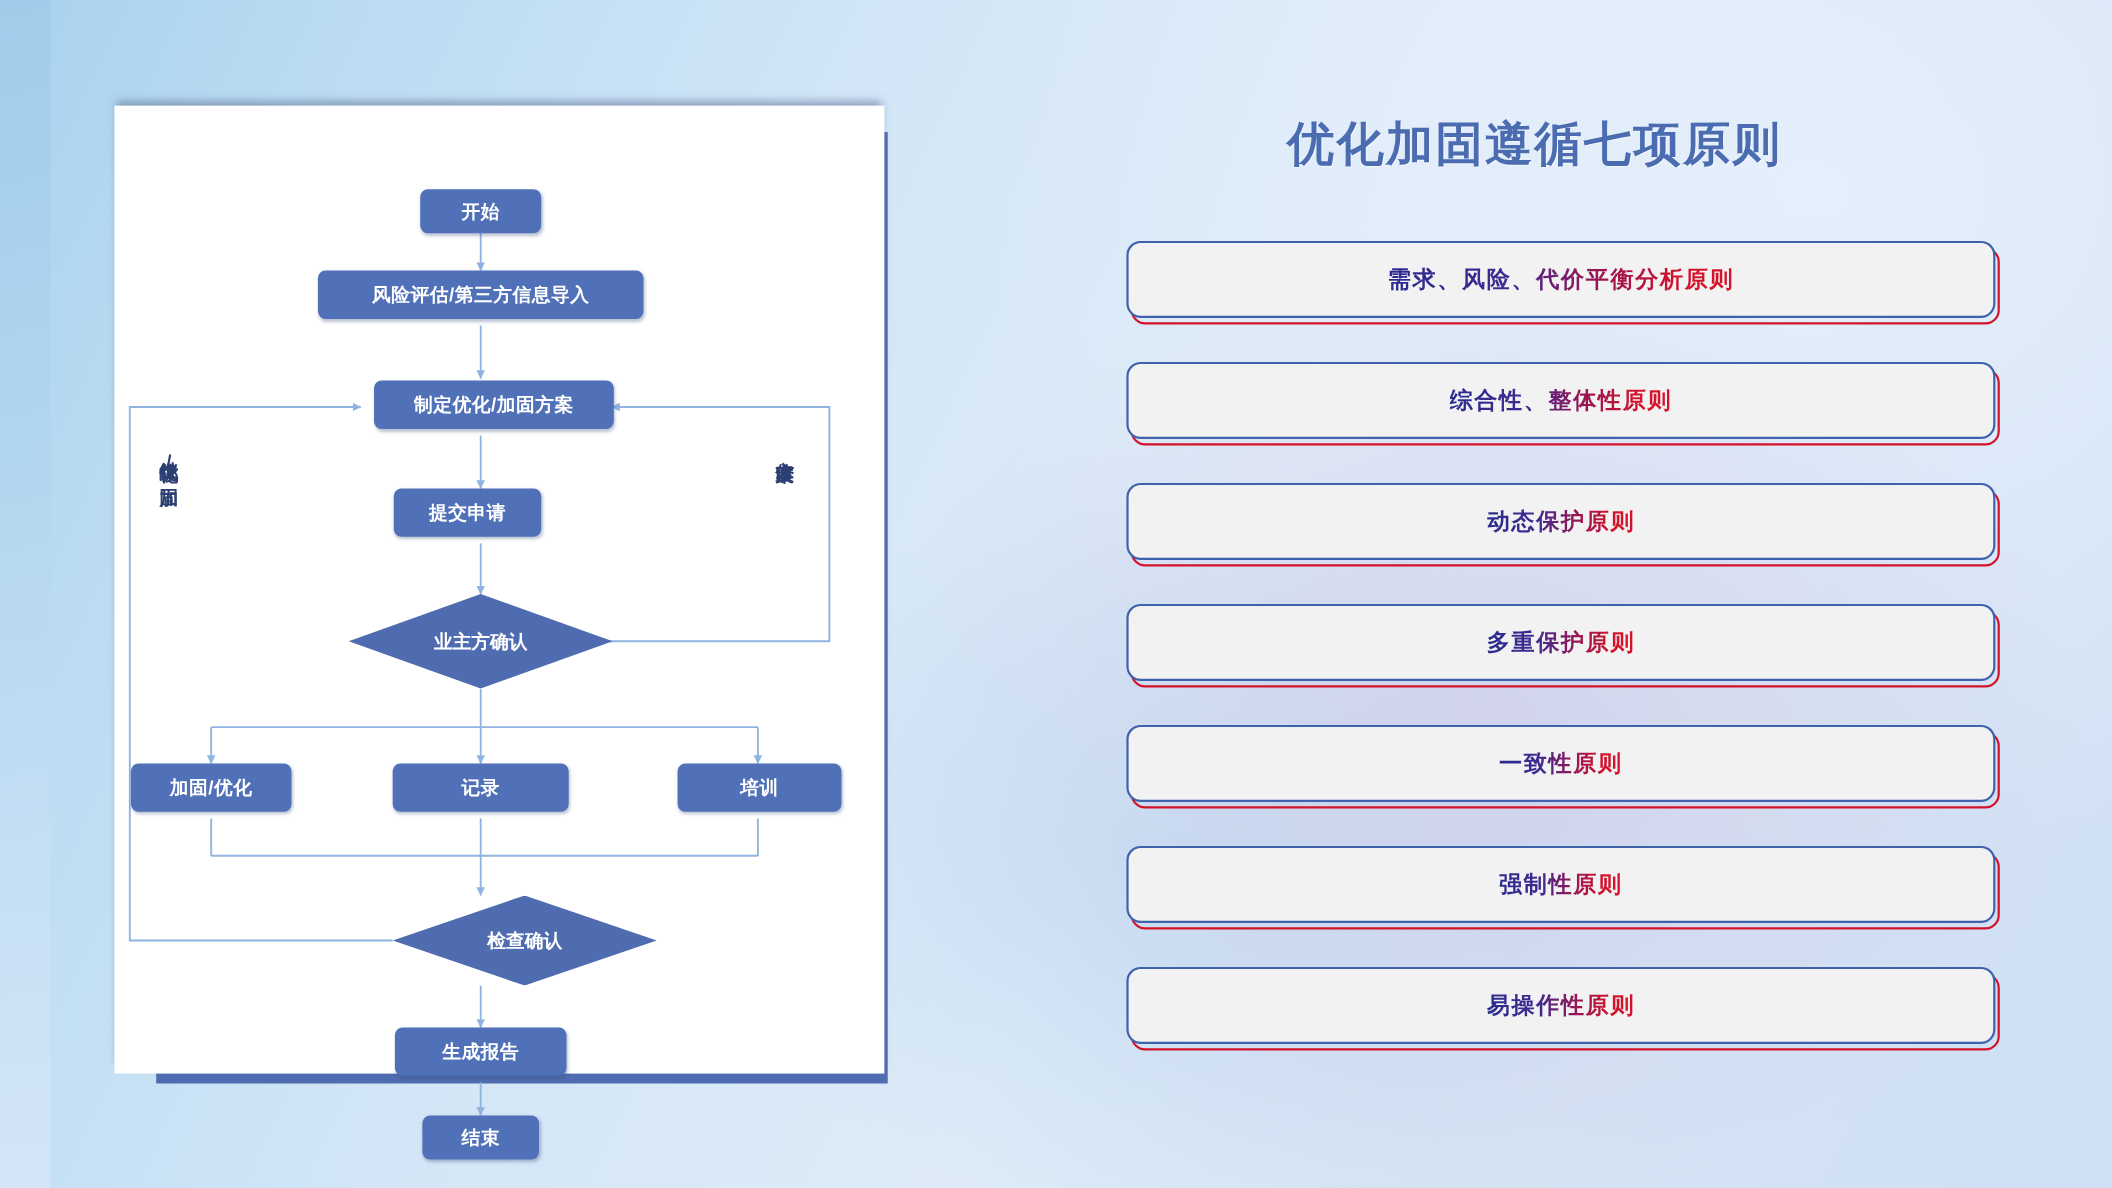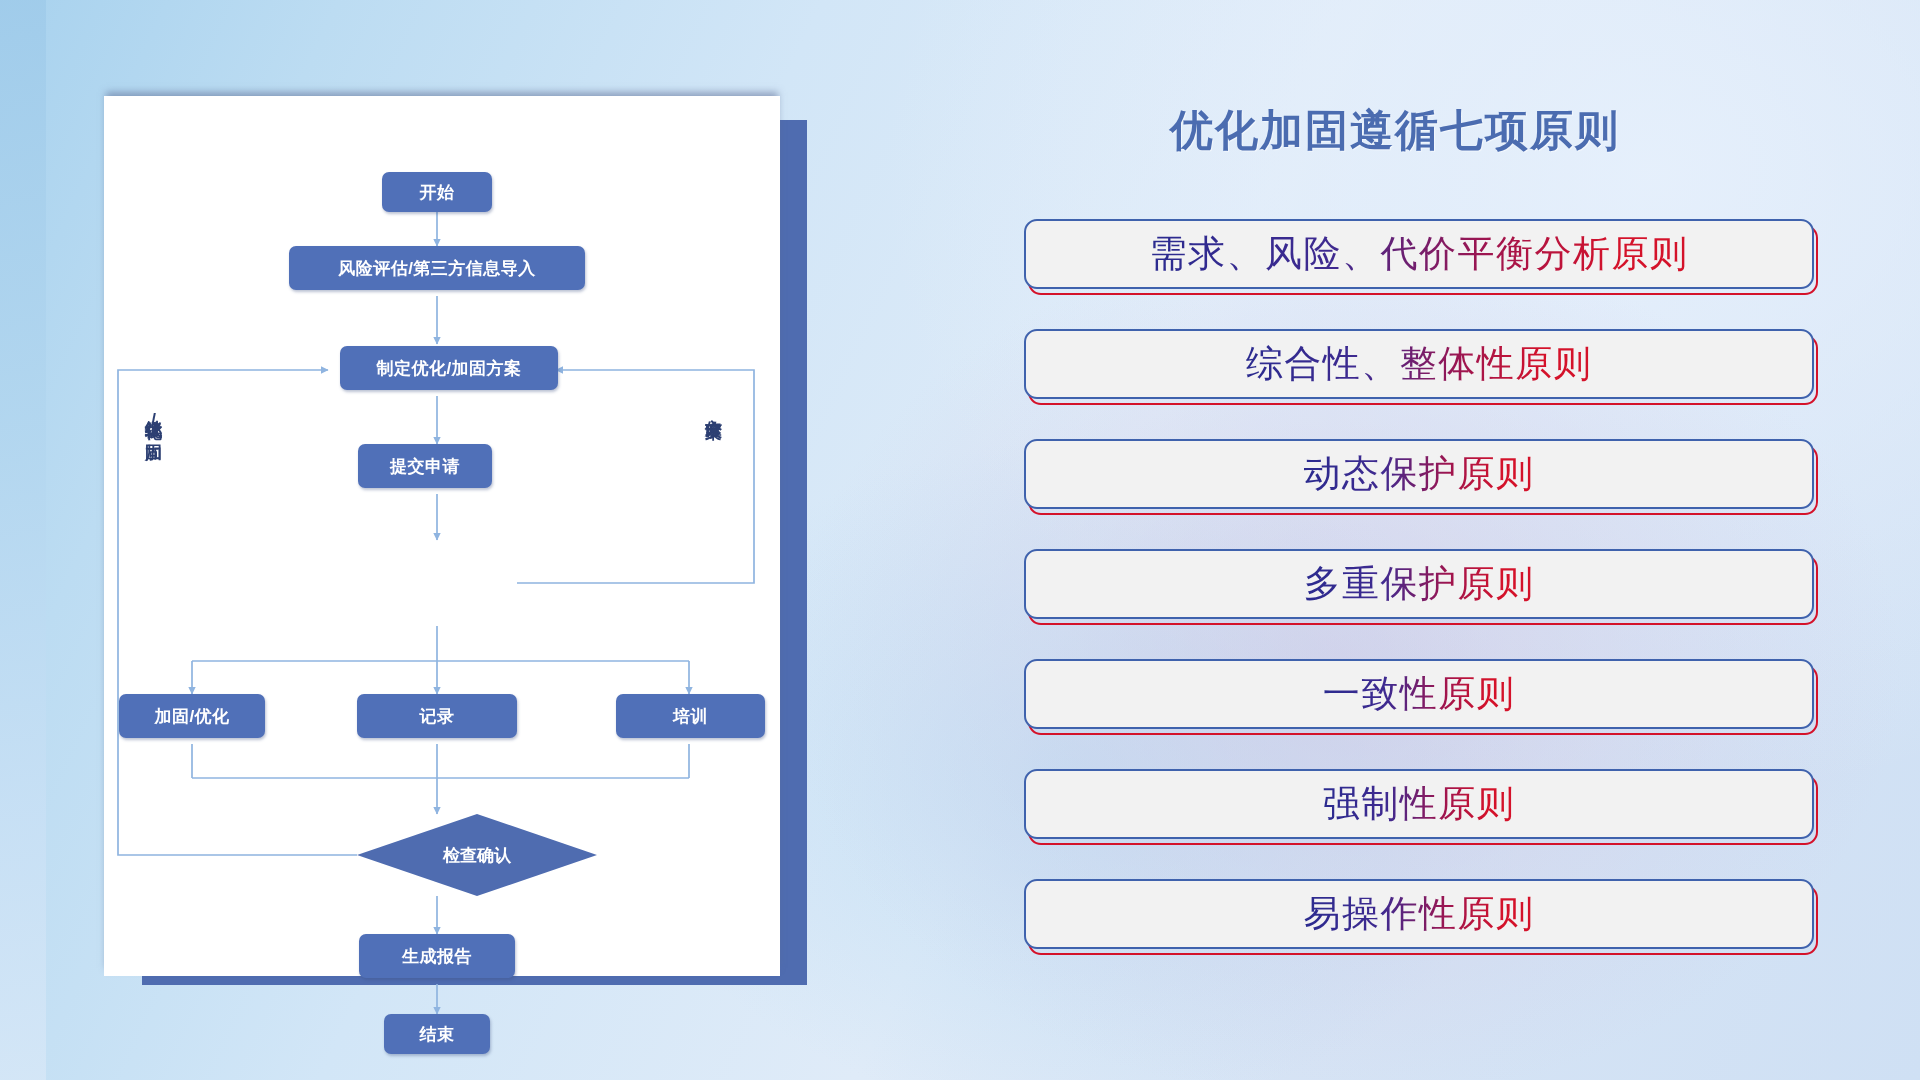--- a/index.html
+++ b/index.html
@@ -44,20 +44,21 @@
     background: #4f6cb0;
   }
   #flow-card {
     position: absolute;
     left: 104px;
     top: 96px;
     width: 676px;
     height: 880px;
     background: #ffffff;
     box-shadow: 0 -6px 7px -2px rgba(95,110,150,0.55);
+    padding-left: 24px;
   }
 
   
   #flow-canvas {
     position: absolute;
     left: 0; top: 0;
     width: 676px;
     height: 880px;
   }
   #flow-svg {
@@ -166,22 +167,22 @@
     height: 70px;
     border: 2px solid #3f62ad;
     border-radius: 13px;
     background: #f2f2f2;
     box-sizing: border-box;
     display: flex;
     align-items: center;
     justify-content: center;
   }
   .principle-item .ptext {
-    font-size: 37px;
-    font-weight: normal;
+    font-size: 21px;
+    font-weight: bold;
     letter-spacing: 1.5px;
     background: linear-gradient(90deg, #2b2b8f 0%, #3f2a90 34%, #9d1550 62%, #d4122a 86%, #d4122a 100%);
     -webkit-background-clip: text;
     background-clip: text;
     color: transparent;
     -webkit-text-fill-color: transparent;
     white-space: nowrap;
   }
 </style>
 </head>
@@ -232,20 +233,24 @@
       </svg>
 
       <div class="node" style="left:278px; top:76px; width:110px; height:40px;">开始</div>
 
       <div class="node" style="left:185px; top:150px; width:296px; height:44px;">风险评估/第三方信息导入</div>
 
       <div class="node" style="left:236px; top:250px; width:218px; height:44px;">制定优化/加固方案</div>
 
       <div class="node" style="left:254px; top:348px; width:134px; height:44px;">提交申请</div>
 
+      <div class="diamond" style="left:213px; top:444px; width:240px; height:86px;">
+        <span class="dshape"></span>
+        <span class="dlabel">业主方确认</span>
+      </div>
 
       <div class="node" style="left:15px; top:598px; width:146px; height:44px;text-align:center;">加固/优化</div>
 
       <div class="node" style="left:253px; top:598px; width:160px; height:44px;">记录</div>
 
       <div class="node" style="left:512px; top:598px; width:149px; height:44px;">培训</div>
 
       <div class="diamond" style="left:253px; top:718px; width:240px; height:82px;">
         <span class="dshape"></span>
         <span class="dlabel">检查确认</span>

